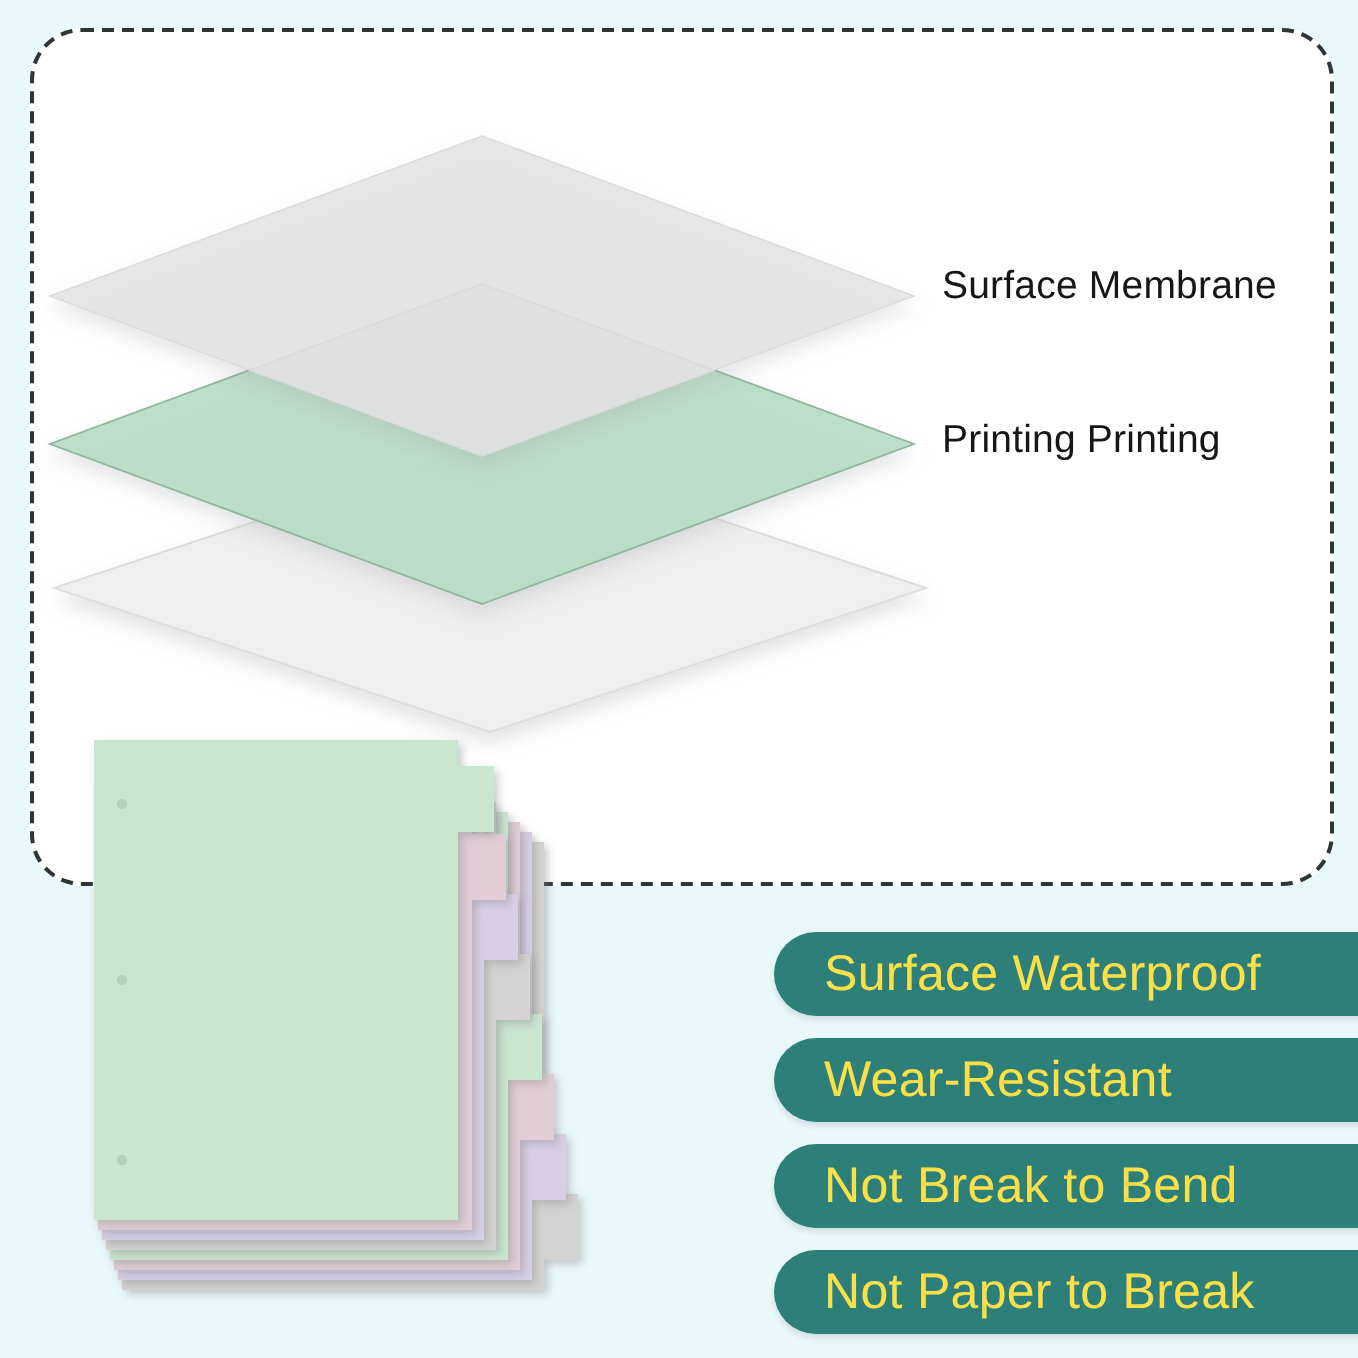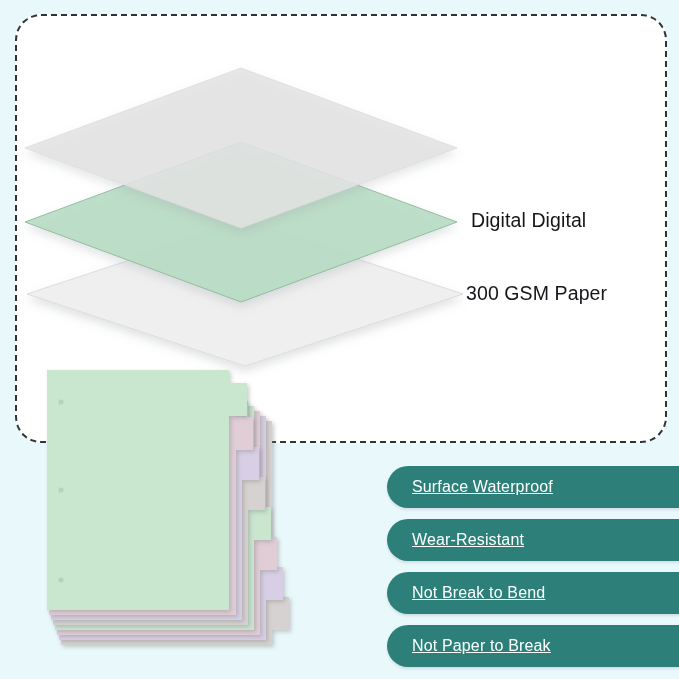--- a/index.html
+++ b/index.html
@@ -55,27 +55,26 @@
     position:relative;
     height:42px;
     margin-bottom:11px;
     background:#2c8079;
     border-radius:21px 0 0 21px;
     box-shadow:0 2px 3px rgba(0,0,0,.10);
     display:flex;
     align-items:center;
   }
   .pill-label{
-    color:#ffffff;
-    font-size:16px;
+    color:#fde047;
+    font-size:25px;
     margin-left:25px;
     line-height:1;
     white-space:nowrap;
     letter-spacing:.15px;
-    text-decoration:underline;
   }
 </style>
 </head>
 <body>
 
 <div id="stage">
 
   <div class="dashed-panel"></div>
 
   <div class="layers">
@@ -93,22 +92,22 @@
       <g filter="url(#sheetShadow)">
         <polygon points="241,142 457,222 241,302 25,222" fill="#b9dcc4" fill-opacity="0.92" stroke="#8fb79c" stroke-width="0.9"></polygon>
       </g>
 
       <g filter="url(#sheetShadow)">
         <polygon points="241,68 457,148 241,228 25,148" fill="#e3e3e3" fill-opacity="0.86" stroke="#dcdcdc" stroke-width="0.8"></polygon>
       </g>
     </svg>
   </div>
 
-  <div class="layer-label" id="lbl-1">Digital Digital</div>
-  <div class="layer-label" id="lbl-2">300 GSM Paper</div>
+  <div class="layer-label" id="lbl-0">Surface Membrane</div>
+  <div class="layer-label" id="lbl-1">Printing Printing</div>
 
   <div class="dividers">
     <svg width="360" height="324" viewBox="0 0 360 324" xmlns="http://www.w3.org/2000/svg">
       <defs>
         <filter id="pgShadow" x="-20%" y="-20%" width="150%" height="150%">
           <feDropShadow dx="2" dy="2" stdDeviation="2" flood-color="#8b8b8b" flood-opacity="0.45"></feDropShadow>
         </filter>
       </defs>
 
       <g filter="url(#pgShadow)">

